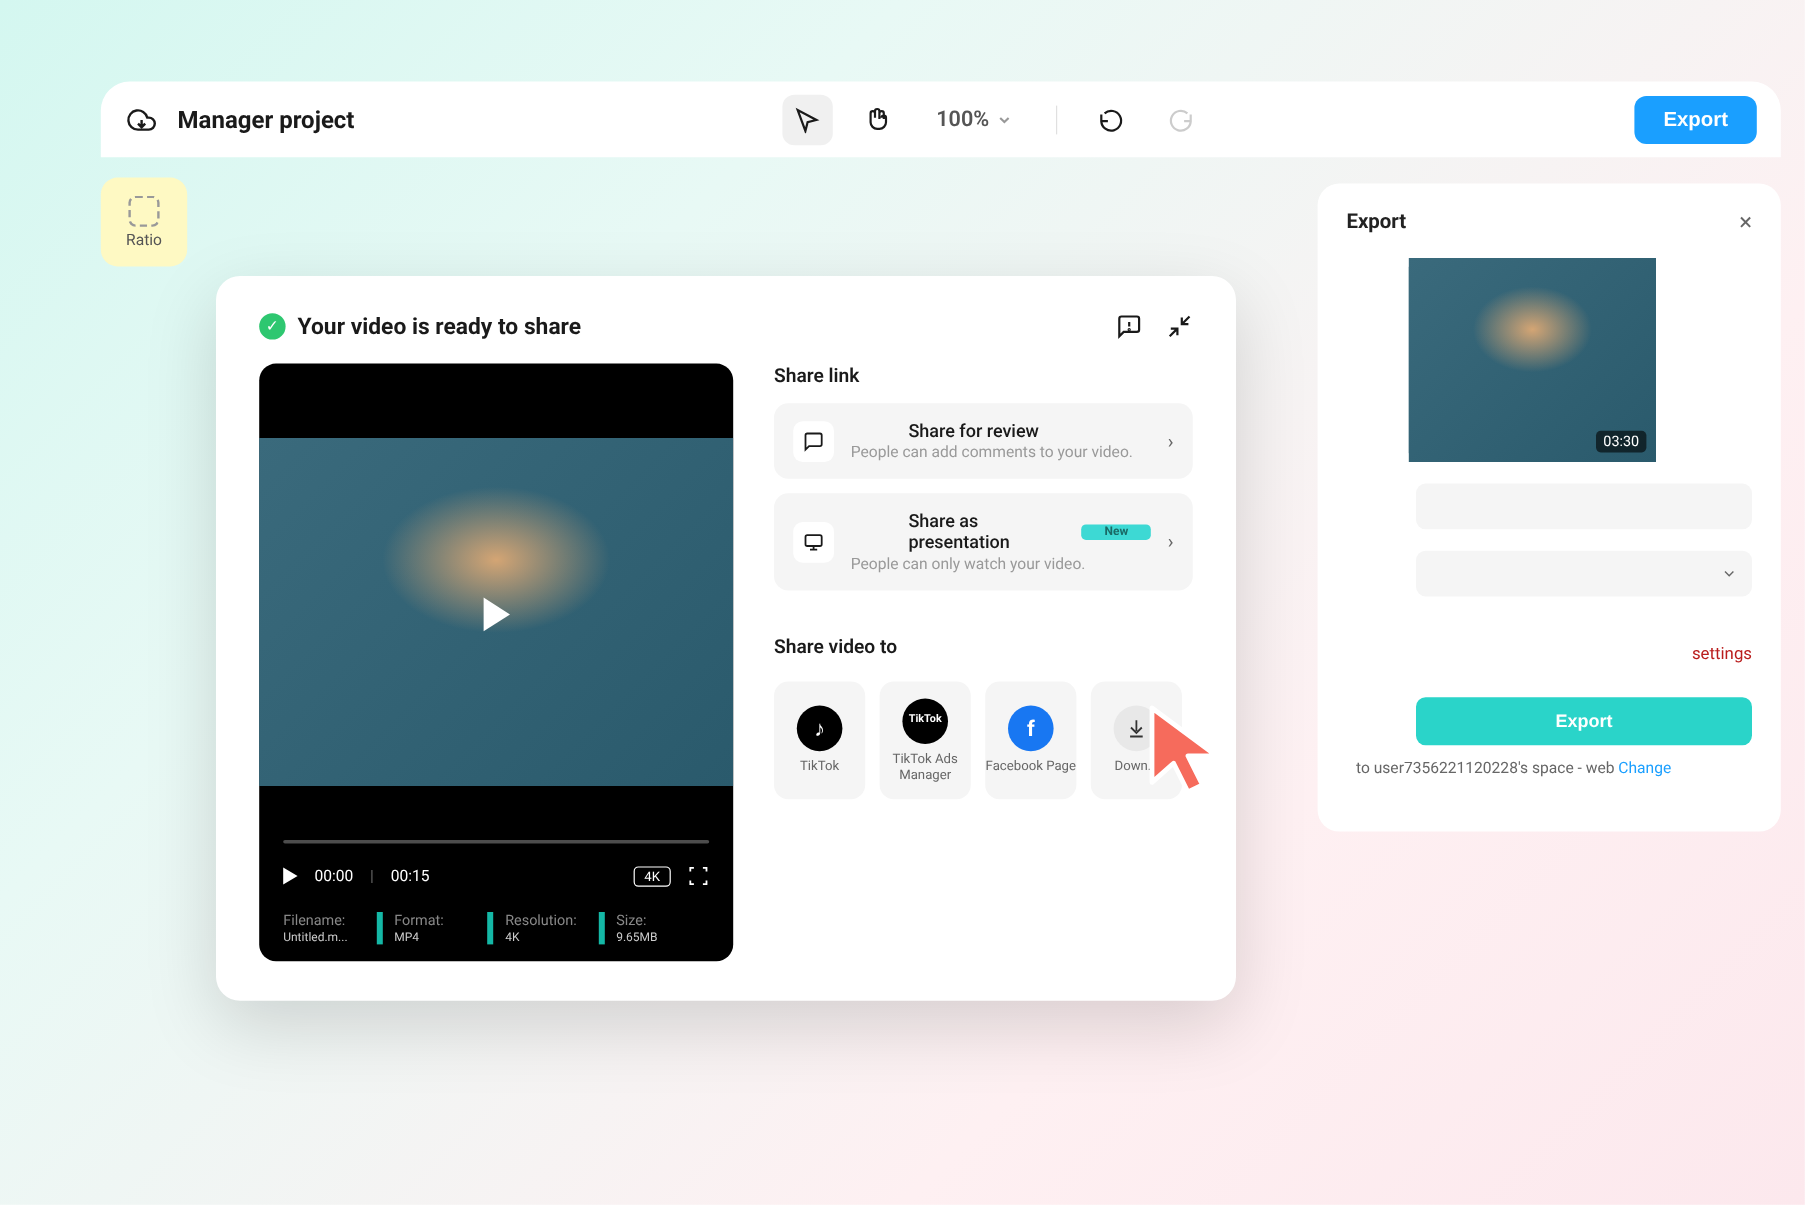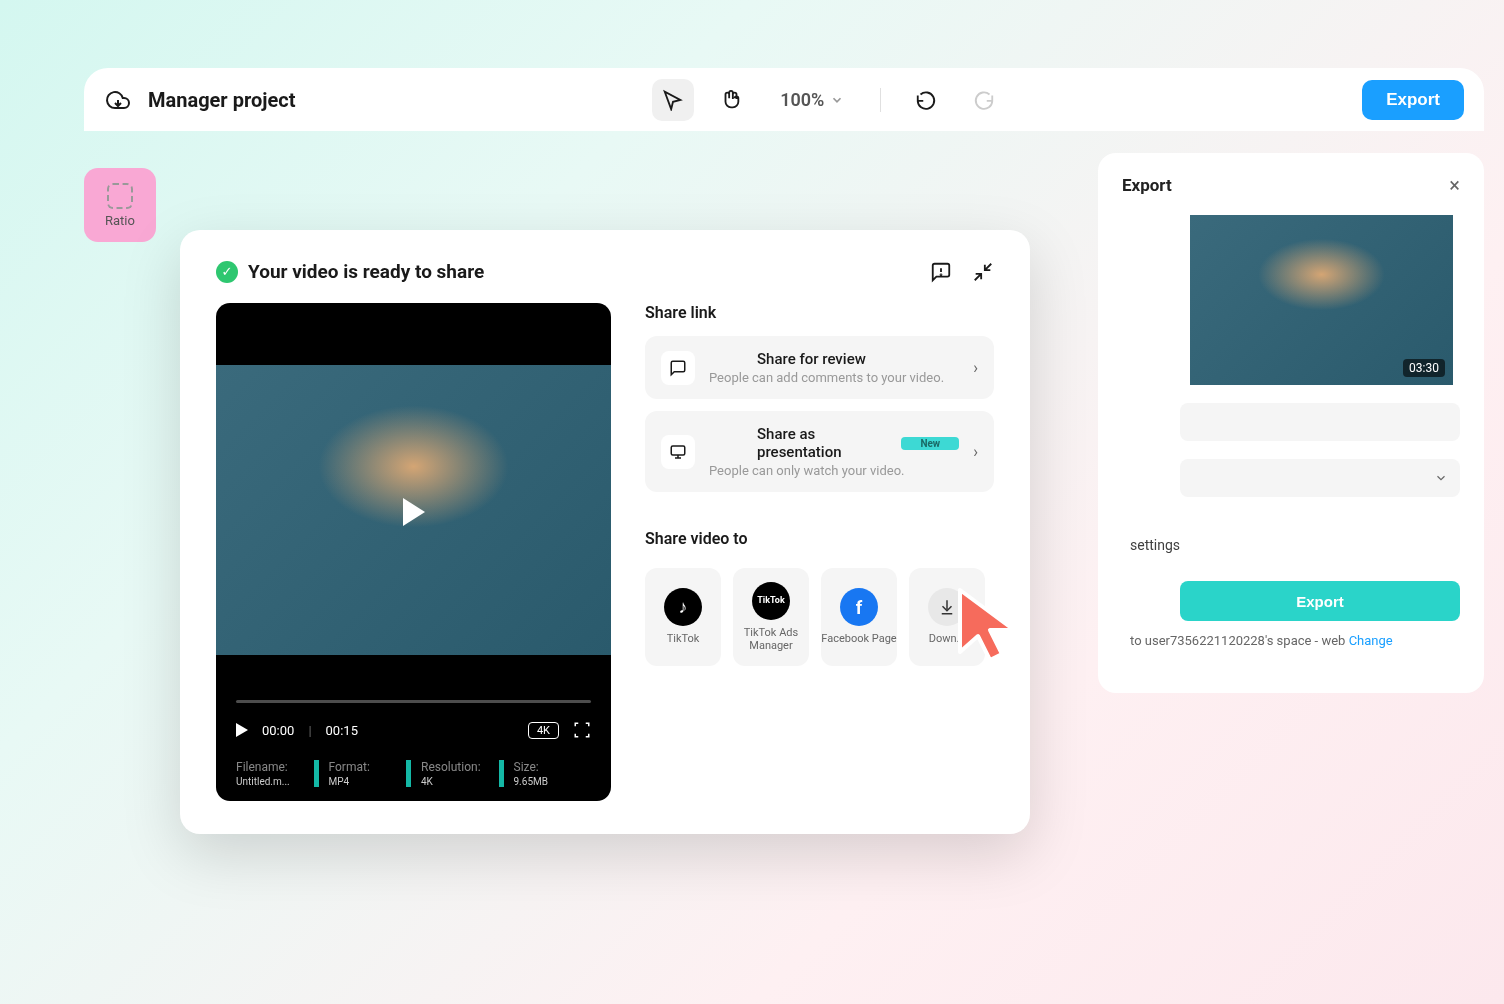--- a/index.html
+++ b/index.html
@@ -6,21 +6,21 @@
 body { font-family: -apple-system, BlinkMacSystemFont, 'Segoe UI', Roboto, sans-serif; background: linear-gradient(135deg, #d4f7f0 0%, #e8f9f5 30%, #fef0f2 70%, #fce8ed 100%); width: 1504px; height: 1004px; position: relative; overflow: hidden; }
 .toolbar { position: absolute; left: 84px; top: 68px; right: 20px; height: 63px; background: #fff; border-radius: 24px 24px 0 0; display: flex; align-items: center; padding: 0 20px; gap: 16px; }
 .cloud-icon { width: 28px; height: 24px; }
 .project-title { font-size: 20px; font-weight: 700; color: #1a1a1a; flex: 0 0 auto; }
 .toolbar-spacer { flex: 1; }
 .tool-btn { width: 42px; height: 42px; border-radius: 10px; display: flex; align-items: center; justify-content: center; background: transparent; border: none; cursor: pointer; }
 .tool-btn.active { background: #f0f0f0; }
 .zoom { display: flex; align-items: center; gap: 6px; font-size: 18px; font-weight: 600; color: #555; margin: 0 12px; }
 .divider-v { width: 1px; height: 24px; background: #e0e0e0; margin: 0 8px; }
 .export-btn { background: #1a9fff; color: #fff; border: none; padding: 10px 24px; border-radius: 10px; font-size: 17px; font-weight: 600; cursor: pointer; }
-.ratio-card { position: absolute; left: 84px; top: 168px; width: 72px; height: 74px; background: #f9a8d4; border-radius: 14px; display: flex; flex-direction: column; align-items: center; justify-content: center; gap: 4px; }
+.ratio-card { position: absolute; left: 84px; top: 148px; width: 72px; height: 74px; background: #fef9c3; border-radius: 14px; display: flex; flex-direction: column; align-items: center; justify-content: center; gap: 4px; }
 .ratio-icon { width: 26px; height: 26px; border: 2px dashed #999; border-radius: 6px; }
 .ratio-label { font-size: 13px; color: #555; }
 .share-modal { position: absolute; left: 180px; top: 230px; width: 850px; height: 604px; background: #fff; border-radius: 20px; box-shadow: 0 20px 60px rgba(0,0,0,0.15); padding: 30px 36px; z-index: 10; }
 .share-header { display: flex; align-items: center; gap: 10px; margin-bottom: 20px; }
 .check-icon { width: 22px; height: 22px; background: #2ec770; border-radius: 50%; display: flex; align-items: center; justify-content: center; color: #fff; font-size: 13px; }
 .share-title { font-size: 19px; font-weight: 700; color: #1a1a1a; flex: 1; }
 .share-actions { display: flex; gap: 20px; }
 .share-content { display: flex; gap: 34px; }
 .video-preview { width: 395px; height: 498px; background: #000; border-radius: 14px; position: relative; overflow: hidden; }
 .video-image { position: absolute; left: 0; top: 62px; right: 0; height: 290px; background: linear-gradient(135deg, #4a7a8c 0%, #3a6a7c 100%); }
@@ -46,24 +46,24 @@
 .option-subtitle { font-size: 13px; color: #999; margin-top: 2px; }
 .chevron { color: #666; }
 .share-grid { display: flex; gap: 12px; margin-top: 20px; }
 .share-target { width: 76px; height: 98px; background: #f5f5f5; border-radius: 12px; display: flex; flex-direction: column; align-items: center; justify-content: center; gap: 6px; cursor: pointer; }
 .target-icon { width: 38px; height: 38px; border-radius: 50%; display: flex; align-items: center; justify-content: center; color: #fff; font-size: 18px; font-weight: 700; }
 .target-label { font-size: 11px; color: #666; text-align: center; line-height: 1.2; }
 .export-panel { position: absolute; right: 20px; top: 153px; width: 386px; height: 540px; background: #fff; border-radius: 18px; padding: 20px 24px; z-index: 5; }
 .export-panel-header { display: flex; justify-content: space-between; align-items: center; margin-bottom: 18px; }
 .export-panel-title { font-size: 17px; font-weight: 700; color: #222; }
 .close-x { font-size: 20px; color: #666; cursor: pointer; }
-.export-thumb { width: 263px; height: 170px; background: linear-gradient(135deg, #4a7a8c 0%, #3a6a7c 100%); border-radius: 8px; position: relative; margin-left: 68px; }
+.export-thumb { width: 206px; height: 170px; background: linear-gradient(135deg, #4a7a8c 0%, #3a6a7c 100%); border-radius: 8px; position: relative; margin-left: 52px; }
 .export-duration { position: absolute; bottom: 8px; right: 8px; background: rgba(0,0,0,0.6); color: #fff; font-size: 12px; padding: 2px 6px; border-radius: 4px; }
 .export-field { width: 280px; height: 38px; background: #f5f5f5; border-radius: 8px; margin-top: 18px; margin-left: 58px; display: flex; align-items: center; justify-content: flex-end; padding: 0 12px; }
-.export-settings-label { margin-top: 40px; margin-left: 8px; font-size: 14px; color: #404040; }
+.export-settings-label { margin-top: 40px; margin-left: 8px; font-size: 14px; color: #b91c1c; text-align: right; }
 .export-big-btn { width: 280px; height: 40px; background: #2ad4c9; color: #fff; border: none; border-radius: 8px; font-size: 15px; font-weight: 600; margin-top: 28px; margin-left: 58px; cursor: pointer; }
 .export-footer { margin-top: 12px; font-size: 13px; color: #666; margin-left: 8px; }
 .change-link { color: #1a9fff; cursor: pointer; }
 .cursor-pointer { position: absolute; left: 950px; top: 582px; z-index: 20; }
 .thumb-person { position: absolute; left: 0; top: 0; right: 0; bottom: 0; background: radial-gradient(ellipse 40% 35% at 50% 35%, #d4a574 0%, transparent 60%), linear-gradient(135deg, #3a6a7c 0%, #2a5a6c 100%); }
 </style>
 </head>
 <body>
 
 <div class="toolbar">

